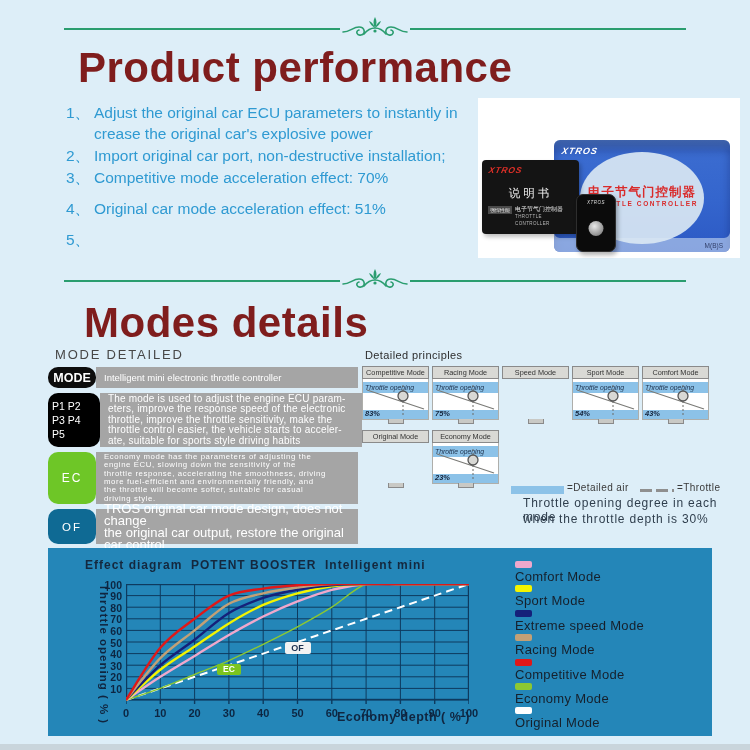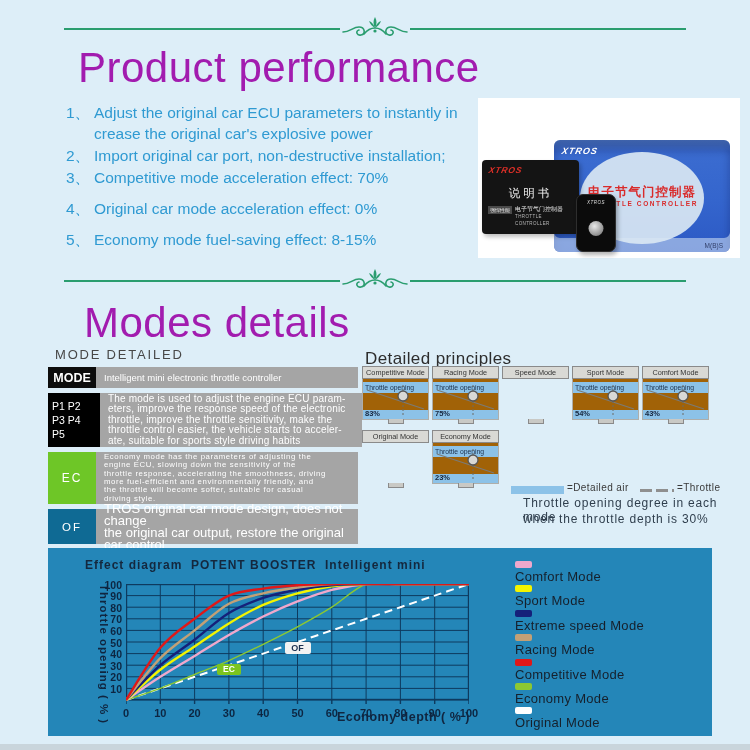--- a/index.html
+++ b/index.html
@@ -5,21 +5,21 @@
   html,body{margin:0;padding:0;}
   .page{position:relative;width:750px;height:750px;background:#ddeef8;overflow:hidden;
         font-family:"Liberation Sans",sans-serif;}
   .abs{position:absolute;}
 
   
   .orn{position:absolute;left:64px;width:622px;height:30px;display:flex;align-items:center;}
   .orn-line{flex:1;height:2px;background:#2a9d6f;}
   .orn-center{width:70px;height:30px;display:flex;align-items:center;justify-content:center;}
 
-  .h1{position:absolute;color:#a21caf;font-size:42px;font-weight:normal;letter-spacing:.5px;white-space:pre;}
+  .h1{position:absolute;color:#7f1d1d;font-size:42px;font-weight:bold;letter-spacing:.5px;white-space:pre;}
 
   
   .features{position:absolute;left:66px;top:102px;width:424px;}
   .feat{display:flex;color:#2f9ad2;font-size:15.5px;line-height:21px;margin-bottom:1px;}
   .feat .num{width:28px;flex:none;}
   .feat .txt{white-space:pre-line;}
   .feat.gap{margin-top:10px;}
 
   
   .pcardimg{position:absolute;left:478px;top:98px;width:262px;height:160px;background:#ffffff;}
@@ -47,36 +47,36 @@
   .p-man-sub .en{color:#b8b8b8;font-size:4.5px;letter-spacing:.4px;}
   .p-device{position:absolute;left:98px;top:96px;width:38px;height:56px;background:#0b0b0b;
          border:1px solid #2e2e2e;border-radius:7px;box-shadow:2px 3px 4px rgba(0,0,0,.3);}
   .p-dev-logo{position:absolute;left:0;right:0;top:5px;text-align:center;color:#ddd;
          font-size:4.5px;font-style:italic;letter-spacing:.5px;}
   .p-dev-btn{position:absolute;left:50%;top:26px;transform:translateX(-50%);width:15px;height:15px;
          border-radius:50%;background:radial-gradient(circle at 40% 35%,#e8e8e8,#8f8f8f 70%,#5a5a5a);}
 
   
   .mode-label{position:absolute;left:55px;top:347px;color:#474747;font-size:13px;letter-spacing:1.8px;}
-  .prin-label{position:absolute;left:365px;top:349px;color:#2d2d2d;font-size:17px;letter-spacing:.4px;}
+  .prin-label{position:absolute;left:365px;top:349px;color:#2d2d2d;font-size:11px;letter-spacing:.4px;}
 
   
   .mode-table{position:absolute;left:48px;top:367px;width:310px;}
   .mrow{display:flex;margin-bottom:5px;}
   .mkey{width:48px;flex:none;color:#fff;display:flex;align-items:center;justify-content:center;
-        text-align:left;white-space:pre-line;}
+        text-align:left;white-space:pre-line;border-radius:10px;}
   .mdesc{width:262px;flex:none;background:#a5a5a5;color:#fff;display:flex;align-items:center;
         padding:2px 6px 2px 8px;box-sizing:border-box;white-space:pre-line;}
 
   
   .pcard{position:absolute;width:67px;}
   .pcard-title{height:13px;background:#d9d9d5;border:1px solid #8a8a8a;display:flex;align-items:center;
         justify-content:center;font-size:7.3px;color:#333;box-sizing:border-box;}
-  .pcard-body{position:relative;height:41px;background:#a16207;border:1px solid #aeaeaa;border-top:none;
-        box-sizing:border-box;overflow:hidden;}
+  .pcard-body{position:relative;height:41px;background:#ffffff;border:1px solid #aeaeaa;border-top:none;
+        box-sizing:border-box;overflow:hidden;font-style:italic;}
   .pcard-band{position:absolute;left:0;right:0;top:3px;height:11px;background:#8cc2e8;
         font-size:6.8px;color:#1c2f4a;padding-left:2px;line-height:11px;}
   .pcard-bot{position:absolute;left:0;right:0;bottom:0;height:9px;background:#8cc2e8;}
   .pcard-pct{position:absolute;left:2px;bottom:1px;font-size:7.5px;font-weight:bold;color:#15253d;z-index:3;}
   .pcard-svg{position:absolute;left:0;top:0;z-index:2;}
   .pcard-notch{position:absolute;left:50%;transform:translateX(-50%);top:53px;width:16px;height:5px;
         background:#c9c9c5;border:1px solid #8a8a8a;border-top:none;box-sizing:border-box;}
 
   
   .inh-bar{position:absolute;left:511px;top:486px;width:53px;height:8px;background:#8cc2e8;}
@@ -141,25 +141,24 @@
       <div class="feat">
         <span class="num">2、</span>
         <span class="txt">Import original car port, non-destructive installation;</span>
       </div>
       <div class="feat">
         <span class="num">3、</span>
         <span class="txt">Competitive mode acceleration effect: 70%</span>
       </div>
       <div class="feat gap">
         <span class="num">4、</span>
-        <span class="txt">Original car mode acceleration effect: 0%</span>
+        <span class="txt">Original car mode acceleration effect: 51%</span>
       </div>
       <div class="feat gap">
         <span class="num">5、</span>
-        <span class="txt">Economy mode fuel-saving effect: 8-15%</span>
       </div>
     </div>
 
   <div class="pcardimg">
     <div class="p-box">
       <div class="p-ellipse"></div>
       <div class="p-box-logo">XTROS</div>
       <div class="p-box-cn">电子节气门控制器</div>
       <div class="p-box-en">THROTTLE CONTROLLER</div>
       <div class="p-box-model">M(B)S</div>

